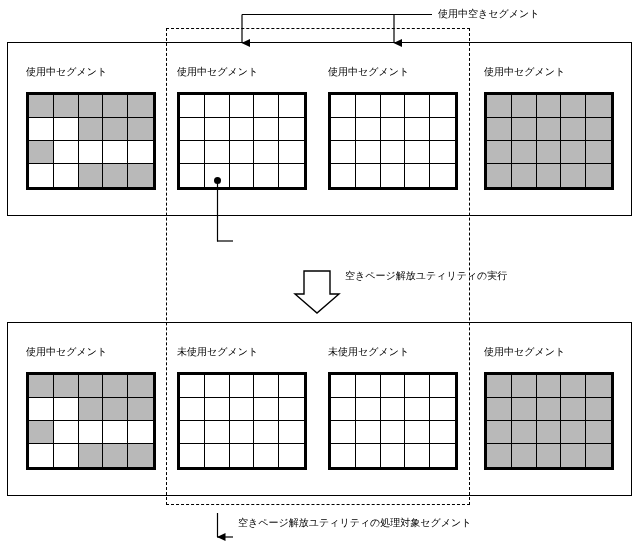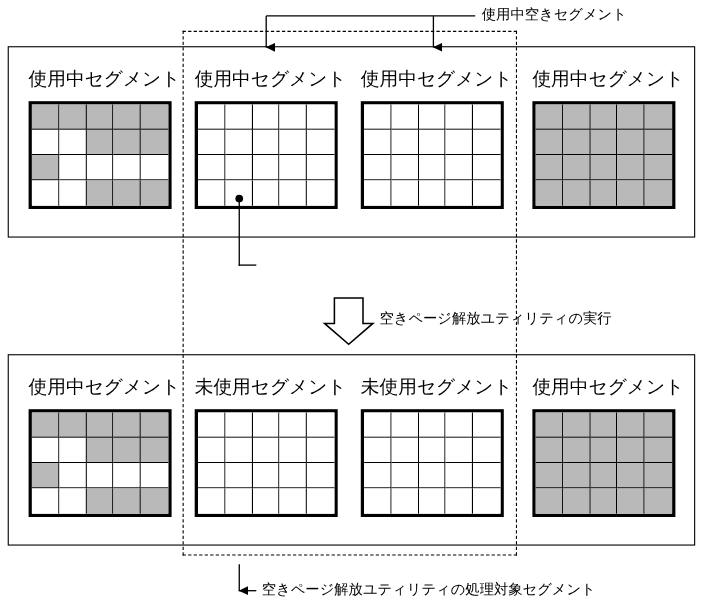--- a/index.html
+++ b/index.html
@@ -32,21 +32,21 @@
     pointer-events:none;
   }
 
   
   .segment{position:absolute;}
   .seg-label{
     position:absolute;
     left:0;
     top:0;
     white-space:nowrap;
-    font-size:17px;
+    font-size:10px;
     line-height:16px;
     letter-spacing:0px;
   }
   .grid{
     position:absolute;
     border:3px solid #000;
     box-sizing:border-box;
     display:grid;
     background:#fff;
   }
@@ -57,21 +57,21 @@
   }
   .cell.last-col{border-right:none;}
   .cell.last-row{border-bottom:none;}
   .cell.used{background:#b9b9b9;}
   .cell.free{background:#ffffff;}
 
   
   .note{
     position:absolute;
     white-space:nowrap;
-    font-size:13px;
+    font-size:10px;
     line-height:16px;
   }
 
   
   .dot{
     position:absolute;
     width:7px;height:7px;
     background:#000;
     border-radius:50%;
   }
@@ -331,17 +331,17 @@
 
     <g>
       <line x1="217.5" y1="537" x2="217.5" y2="513" stroke="#000" stroke-width="1.2" marker-end="url(#arrowUp)" transform="rotate(180 217.5 525)"></line>
       <line x1="217" y1="537" x2="233" y2="537" stroke="#000" stroke-width="1.2"></line>
     </g>
   </svg>
 
   <div class="note" style="left:438px; top:6px;">使用中空きセグメント</div>
 
 
-  <div class="note" style="left:345px; top:283px;">空きページ解放ユティリティの実行</div>
-
-  <div class="note" style="left:238px; top:529px;">空きページ解放ユティリティの処理対象セグメント</div>
+  <div class="note" style="left:345px; top:268px;">空きページ解放ユティリティの実行</div>
+
+  <div class="note" style="left:238px; top:515px;">空きページ解放ユティリティの処理対象セグメント</div>
 
 </div>
 
 </body></html>

